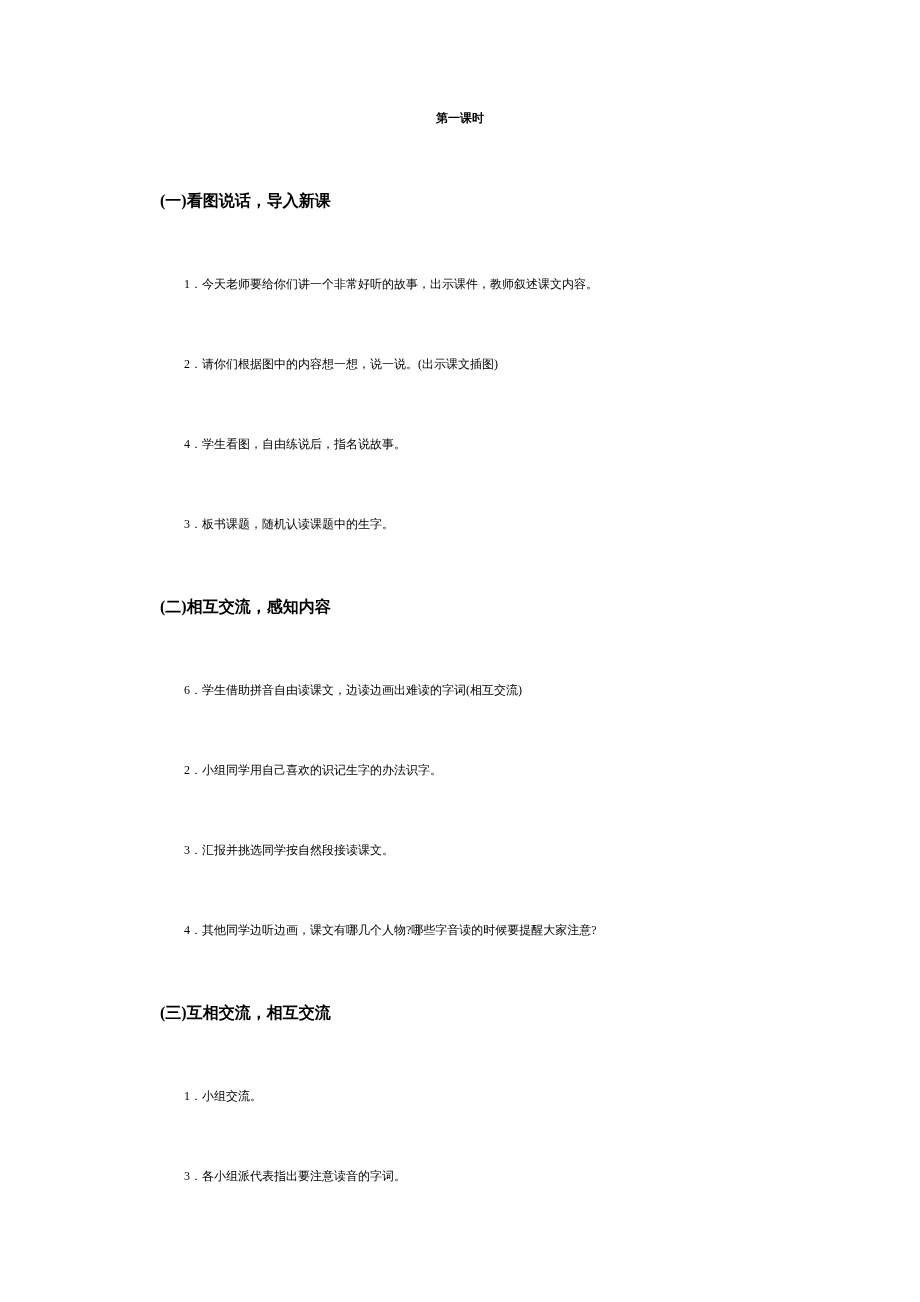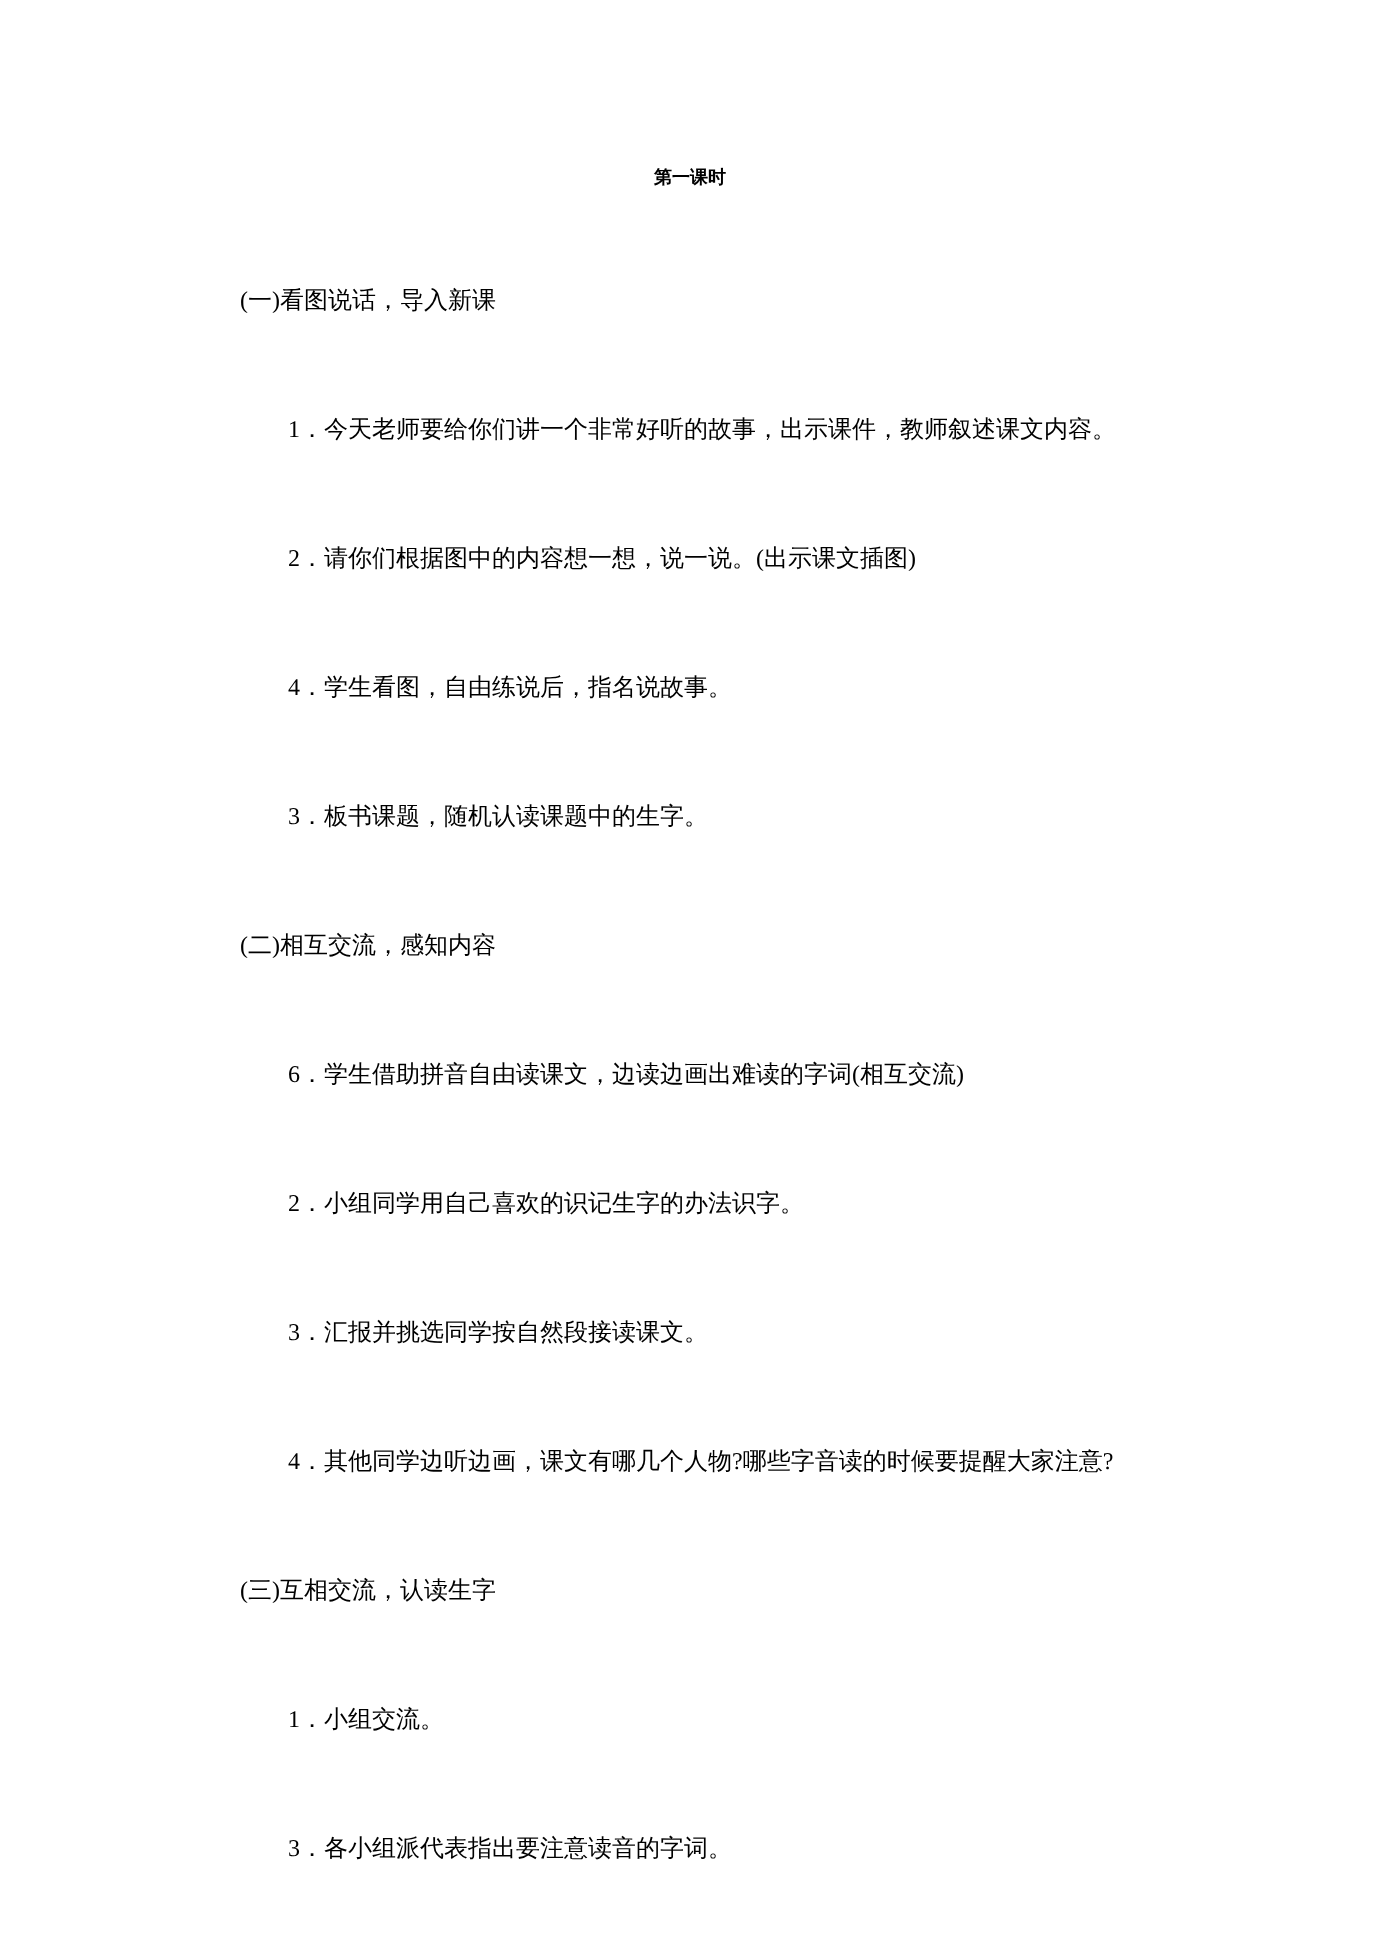--- a/index.html
+++ b/index.html
@@ -15,27 +15,27 @@
     color: #000000;
     padding: 110px 160px 0 160px;
   }
   .title {
     text-align: center;
     font-weight: bold;
     font-size: 12px;
     margin-bottom: 62px;
   }
   .section-heading {
-    font-weight: normal;
+    font-weight: bold;
     font-size: 16px;
     margin-bottom: 62px;
     line-height: 1.5;
   }
   .para {
-    font-size: 16px;
+    font-size: 12px;
     margin-bottom: 62px;
     line-height: 1.5;
     text-indent: 2em;
   }
 </style>
 </head>
 <body>
 
 <div class="title">第一课时</div>
 
@@ -44,15 +44,15 @@
 <div class="para">2．请你们根据图中的内容想一想，说一说。(出示课文插图)</div>
 <div class="para">4．学生看图，自由练说后，指名说故事。</div>
 <div class="para">3．板书课题，随机认读课题中的生字。</div>
 
 <div class="section-heading">(二)相互交流，感知内容</div>
 <div class="para">6．学生借助拼音自由读课文，边读边画出难读的字词(相互交流)</div>
 <div class="para">2．小组同学用自己喜欢的识记生字的办法识字。</div>
 <div class="para">3．汇报并挑选同学按自然段接读课文。</div>
 <div class="para">4．其他同学边听边画，课文有哪几个人物?哪些字音读的时候要提醒大家注意?</div>
 
-<div class="section-heading">(三)互相交流，认读生字</div>
+<div class="section-heading">(三)互相交流，相互交流</div>
 <div class="para">1．小组交流。</div>
 <div class="para">3．各小组派代表指出要注意读音的字词。</div>
 
 </body></html>

